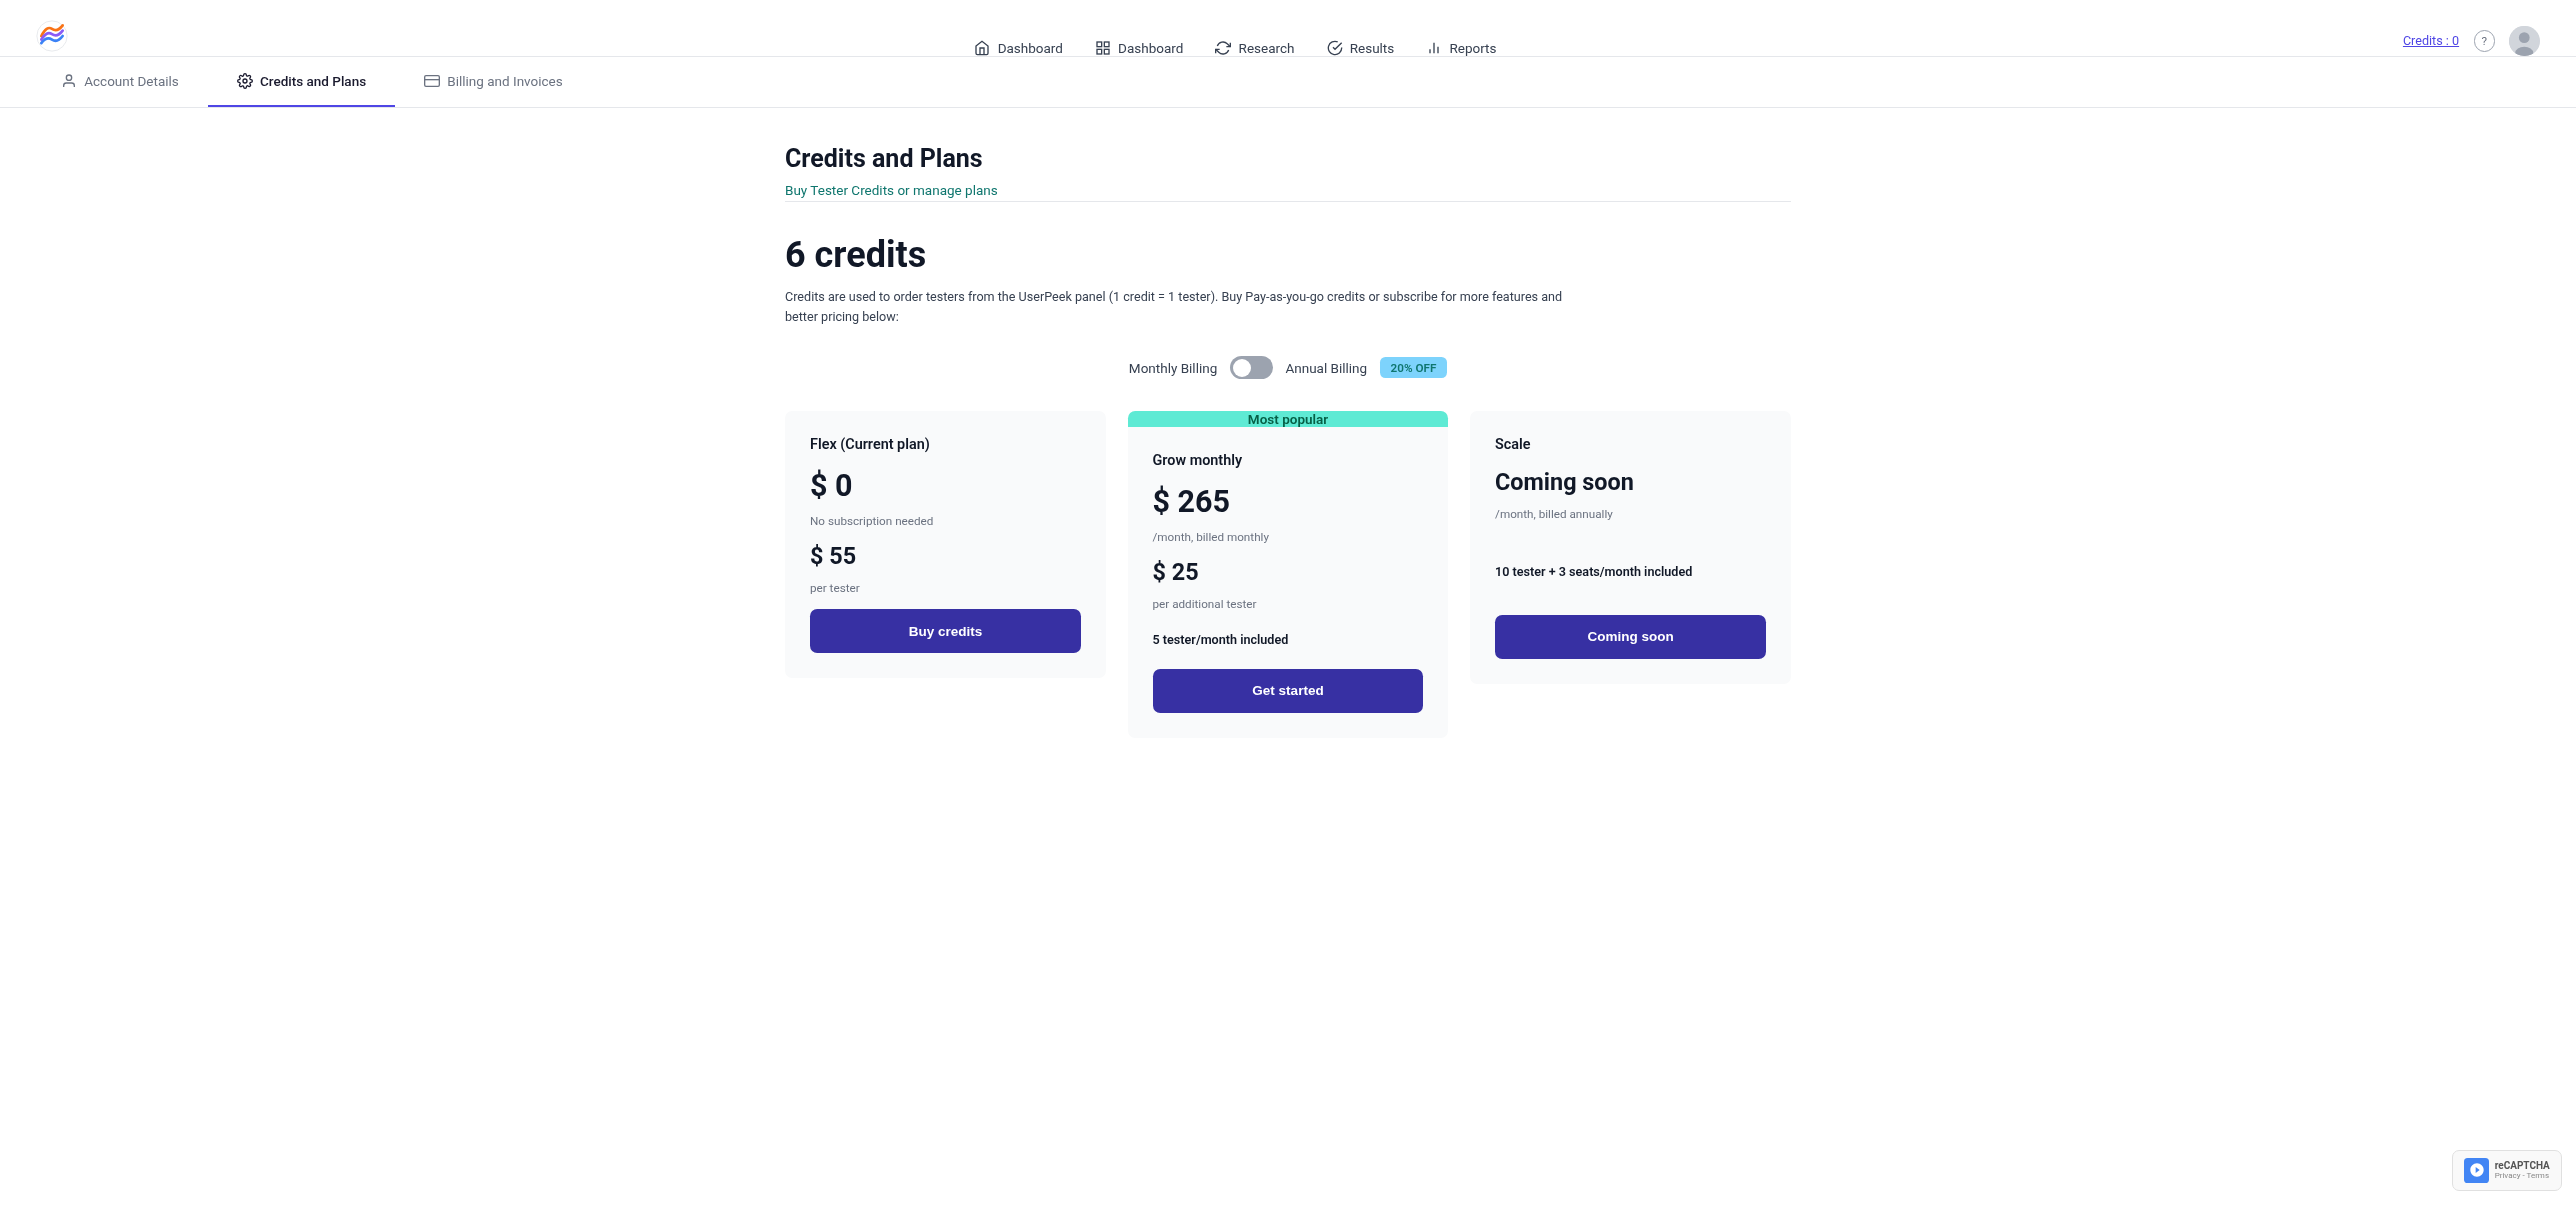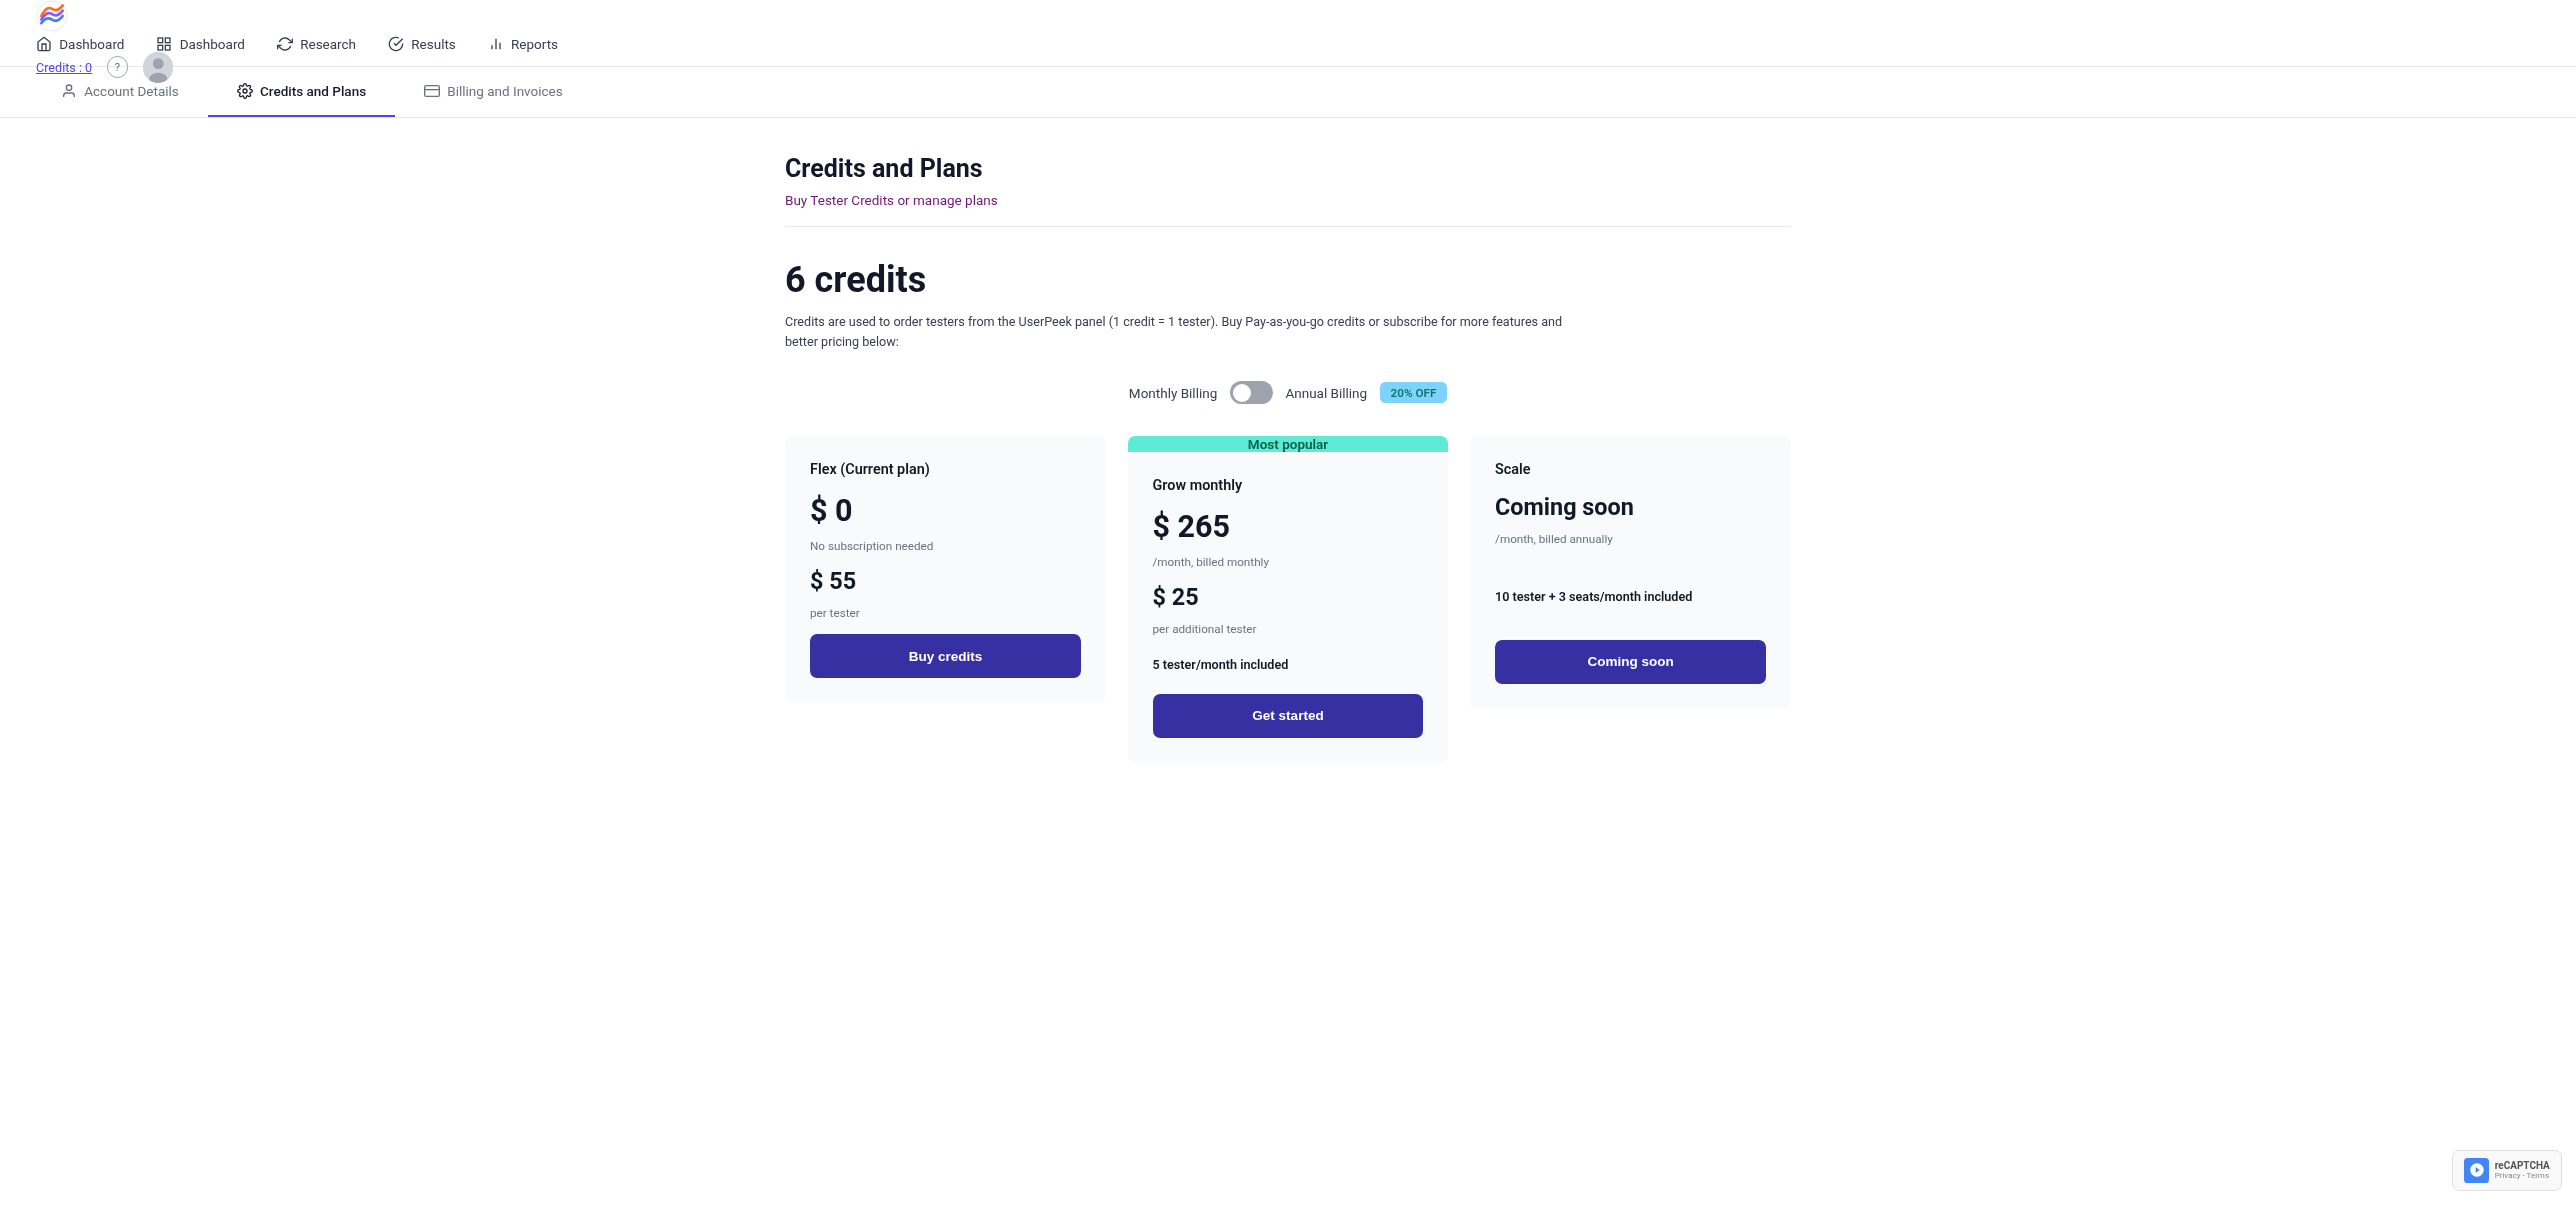--- a/index.html
+++ b/index.html
@@ -1,27 +1,26 @@
 <!DOCTYPE html>
 <html style="font-size:14.4px"><head>
   <meta charset="utf-8">
   <style>
     * { box-sizing: border-box; margin: 0; padding: 0; }
     body { font-family: -apple-system, BlinkMacSystemFont, 'Segoe UI', Roboto, sans-serif; background: #fff; color: #1a1a2e; }
 
     
     .top-nav {
       display: flex;
-      align-items: flex-start;
+      align-items: flex-end;
       justify-content: space-between;
       padding: 0 36px;
-      height: 67px;
+      height: 57px;
       border-bottom: 0.9px solid #e5e7eb;
       background: #fff;
-      flex-direction: column;
     }
     .nav-center {
       display: flex;
       align-items: center;
       gap: 32px;
     }
     .nav-item {
       display: flex;
       align-items: center;
       gap: 7.2px;
@@ -99,22 +98,22 @@
       padding: 36px 36px;
     }
     .page-title {
       font-size: 25px;
       font-weight: 700;
       color: #111827;
       margin-bottom: 9px;
     }
     .page-subtitle {
       font-size: 13.5px;
-      color: #701a75;
-      margin-bottom: 18px;
+      color: #0f766e;
+      margin-bottom: 3px;
     }
     .divider {
       border: none;
       border-top: 0.9px solid #e5e7eb;
       margin-bottom: 32px;
     }
 
     
     .credits-amount {
       font-size: 36px;

